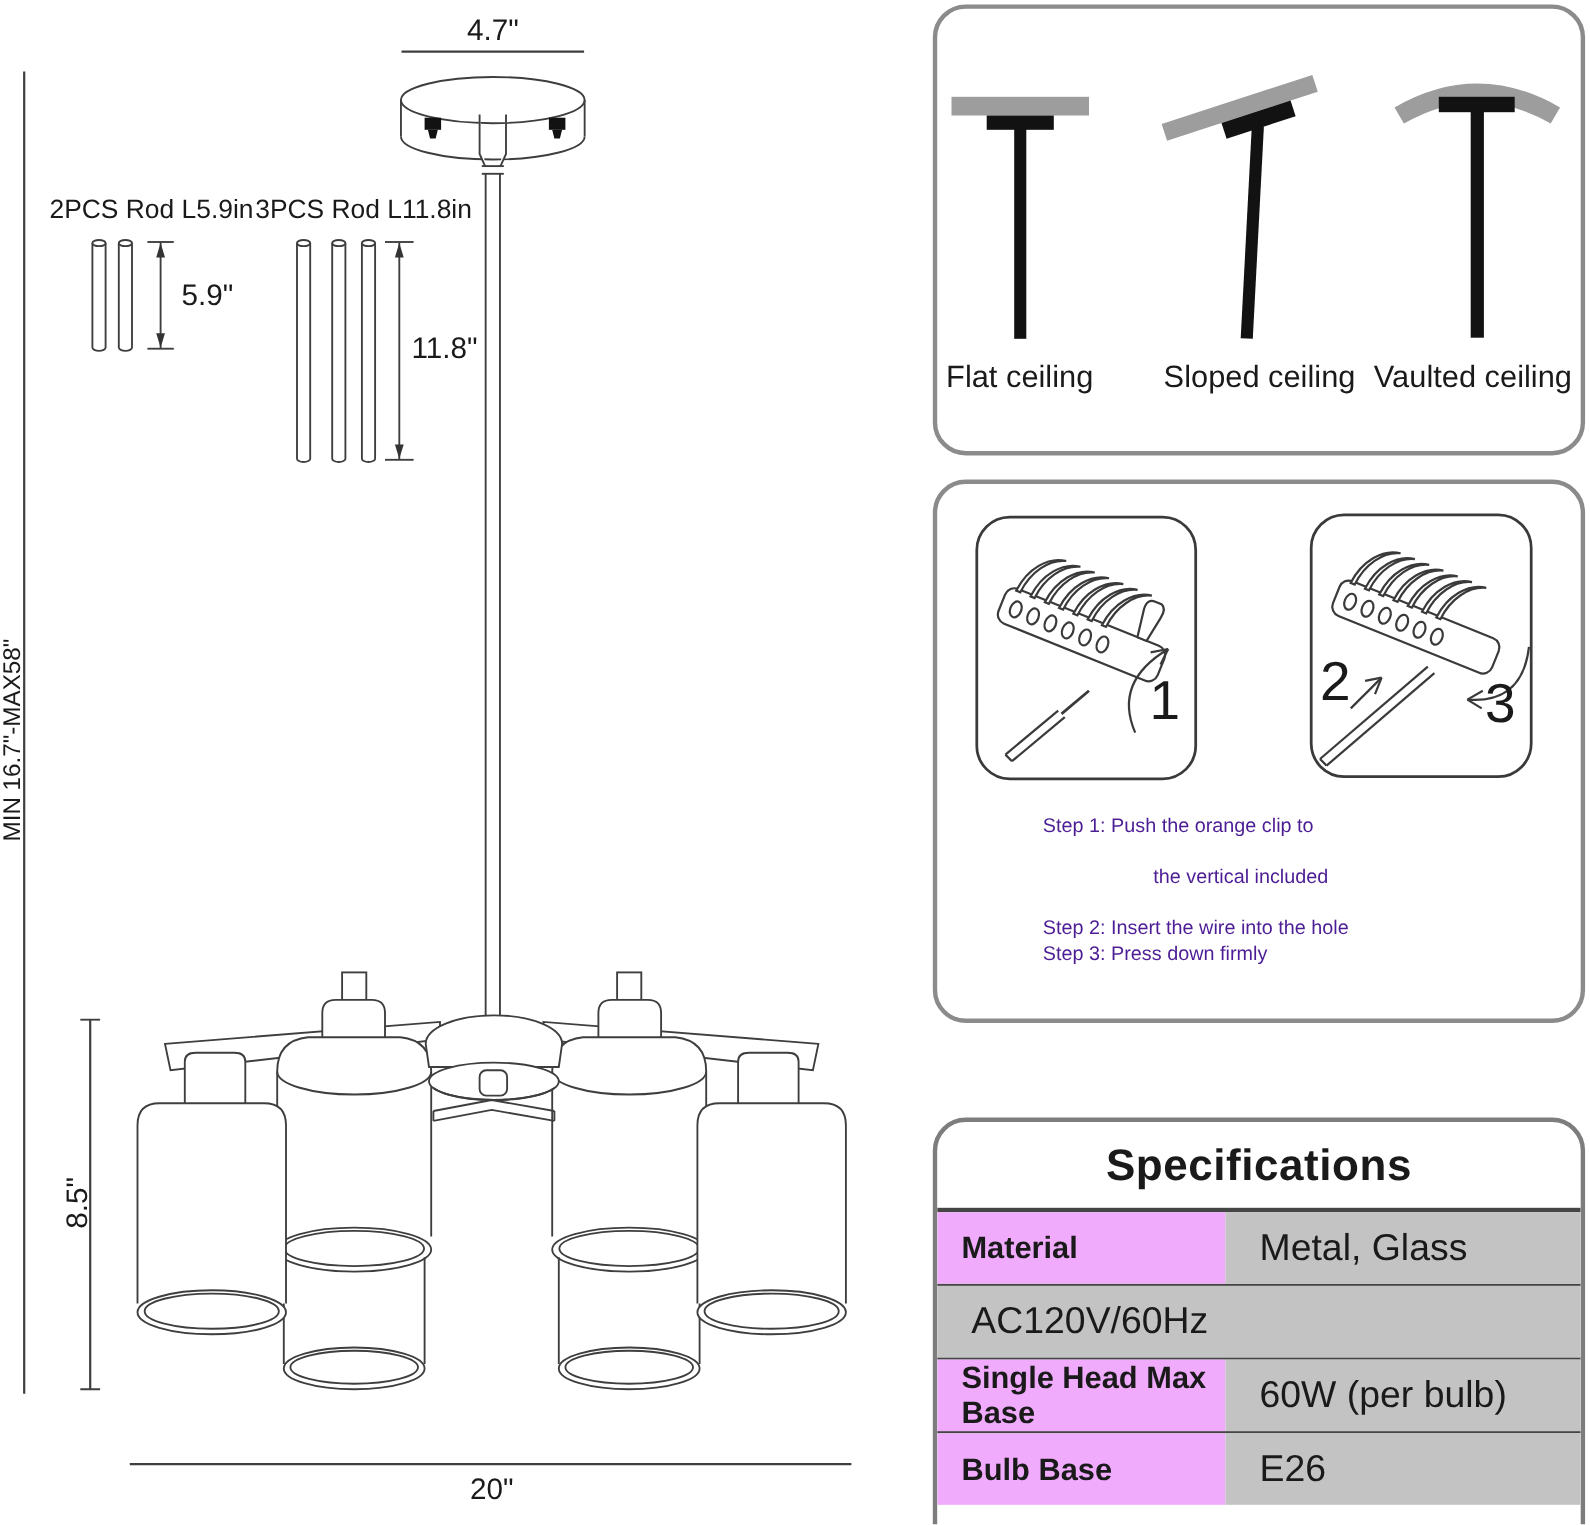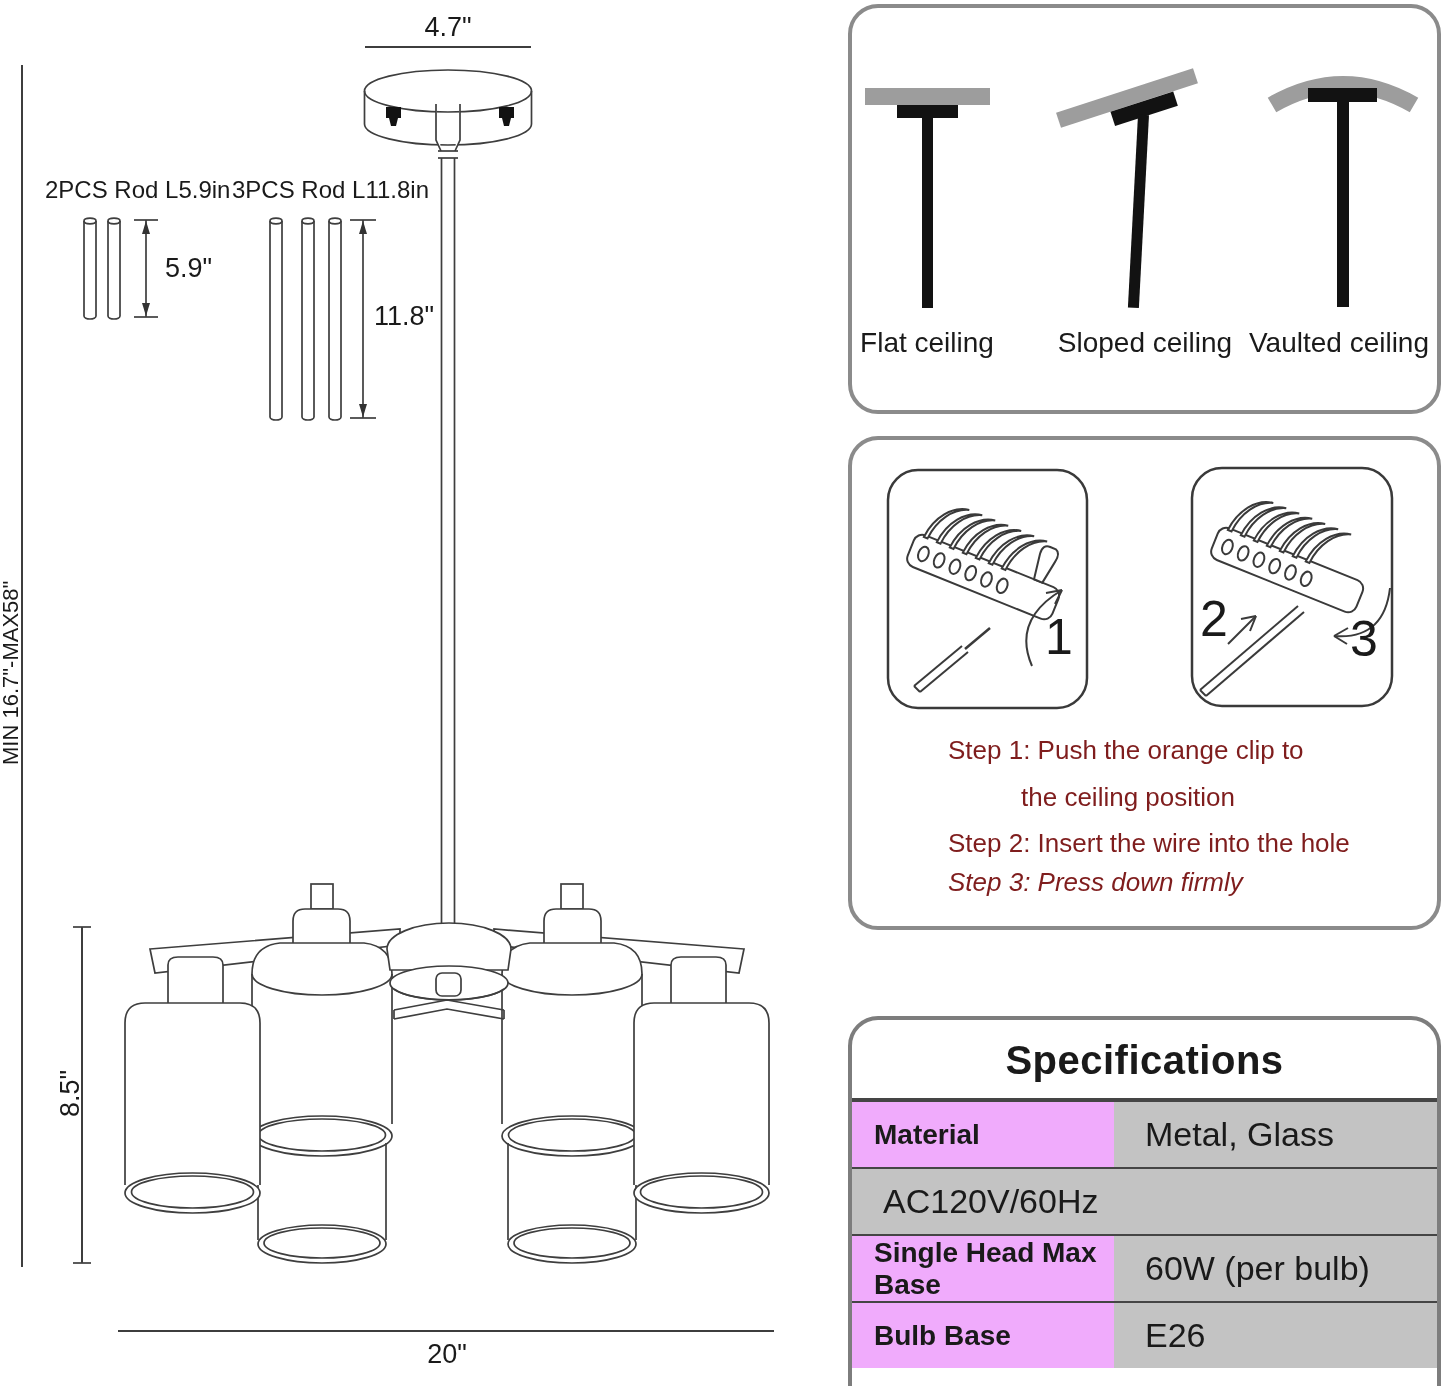--- a/index.html
+++ b/index.html
@@ -11,21 +11,21 @@
   
   .panel{
     position:absolute;left:848px;width:585px;background:#fff;
     border:4px solid #8b8b8b;border-radius:30px;box-sizing:content-box;
   }
   #panel-ceilings{top:4px;height:402px;}
   #panel-steps{top:436px;height:486px;}
   #panel-specs{top:1016px;height:406px;overflow:hidden;border-color:#7d7d7d;}
   
   .step-line{
-    position:absolute;left:96px;font-size:26px;line-height:30px;color:#7f1d1d;white-space:nowrap;
+    position:absolute;left:96px;font-size:18px;line-height:30px;color:#4c1d95;white-space:nowrap;
   }
   
   .specs-title{
     height:78px;line-height:80px;text-align:center;font-size:40px;font-weight:bold;
     border-bottom:2px solid #454545;letter-spacing:0.5px;
   }
   .spec-row{display:flex;height:65px;border-top:2px solid #454545;}
   .spec-row:first-of-type{border-top:none;}
   .spec-label{
     width:262px;display:flex;align-items:center;padding-left:22px;box-sizing:border-box;
@@ -272,23 +272,23 @@
             <path d="M 538 148 Q 532 200 482 196"></path>
             <path d="M 482 196 L 496 188 M 482 196 L 495 204"></path>
           </g>
         </g>
       </g>
       <text x="207" y="214" text-anchor="middle" font-size="50">1</text>
       <text x="362" y="196" text-anchor="middle" font-size="50">2</text>
       <text x="512" y="216" text-anchor="middle" font-size="50">3</text>
     </svg>
     <div class="step-line" style="top:295px;">Step 1: Push the orange clip to</div>
-    <div class="step-line" style="top:342px;left:96px;width:360px;text-align:center;">the ceiling position</div>
+    <div class="step-line" style="top:342px;left:96px;width:360px;text-align:center;">the vertical included</div>
     <div class="step-line" style="top:388px;">Step 2: Insert the wire into the hole</div>
-    <div class="step-line" style="top:427px;font-style:italic;">Step 3: Press down firmly</div>
+    <div class="step-line" style="top:412px;">Step 3: Press down firmly</div>
   </div>
 
   <div class="panel" id="panel-specs">
     <div class="specs-title">Specifications</div>
 
     <div class="spec-row">
       <div class="spec-label">Material</div>
       <div class="spec-value">Metal, Glass</div>
     </div>
     <div class="spec-row">

